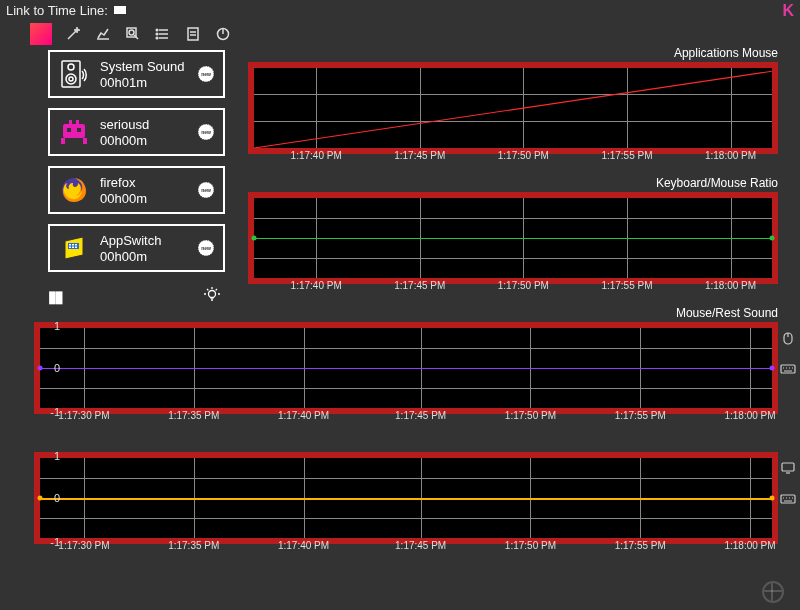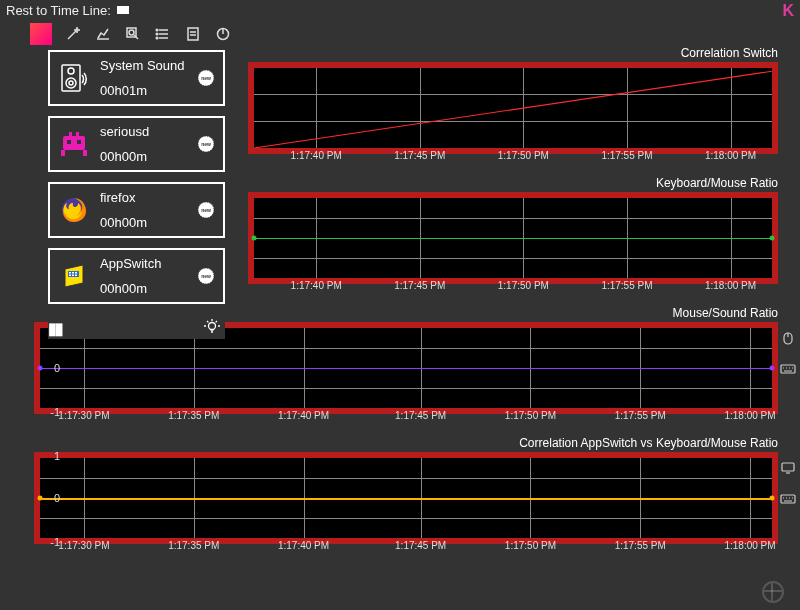--- a/index.html
+++ b/index.html
@@ -116,21 +116,21 @@
     align-items: center;
     gap: 10px;
     position: relative;
   }
   .app-icon {
     width: 32px; height: 32px;
     display: flex; align-items:center; justify-content:center;
     color:#fff;
   }
   .app-txt .name { font-size: 13px; color:#fff; }
-  .app-txt .time { font-size: 13px; color:#fff; margin-top:10px; }
+  .app-txt .time { font-size: 13px; color:#fff; margin-top:1px; }
   .new-badge {
     position: absolute;
     right: 8px; top: 50%;
     transform: translateY(-50%);
     width: 18px; height: 18px;
   }
   .panel-footer {
     display:flex;
     justify-content:space-between;
     align-items:center;
@@ -172,21 +172,21 @@
   }
   .watermark .globe::after {
     content:''; position:absolute; top:40%; left:0; right:0; height:2px;
     background:rgba(255,255,255,0.18); border-radius:2px;
   }
 </style>
 </head>
 <body>
 
 <div class="titlebar">
-  <span>Rest to Time Line:</span>
+  <span>Link to Time Line:</span>
   <span class="white-square"></span>
   <span class="close-btn">K</span>
 </div>
 
 <div class="toolbar">
   <div class="swatch"></div>
   <div class="tb-ico">
     <svg width="16" height="16" viewBox="0 0 16 16" fill="none" stroke="#ddd" stroke-width="1.5">
         <path d="M3 13 L11 5"></path>
         <circle cx="12" cy="4" r="1"></circle>
@@ -224,21 +224,21 @@
     <svg width="16" height="16" viewBox="0 0 16 16" fill="none" stroke="#ddd" stroke-width="1.5">
         <circle cx="8" cy="8" r="5.5"></circle>
         <path d="M8 3v5"></path>
       </svg>
   </div>
 </div>
 
 <div class="charts-col">
 
   <div class="chart-panel" style="top:0; height:126px;">
-    <div class="chart-title">Correlation Switch</div>
+    <div class="chart-title">Applications Mouse</div>
     <div class="plot-area" style="left:244px; right:18px; top:14px; height:92px;">
       <div class="hgrid" style="top:33%"></div>
         <div class="hgrid" style="top:66%"></div>
       <div class="vgrid" style="left:12%"></div>
         <div class="vgrid" style="left:32%"></div>
         <div class="vgrid" style="left:52%"></div>
         <div class="vgrid" style="left:72%"></div>
         <div class="vgrid" style="left:92%"></div>
       <svg style="position:absolute;inset:0;width:100%;height:100%;" preserveAspectRatio="none" viewBox="0 0 100 100">
         <line x1="0" y1="100" x2="100" y2="4" stroke="#ff2a2a" stroke-width="1"></line>
@@ -270,21 +270,21 @@
       <span class="x-tick" style="left:32%">1:17:45 PM</span>
       <span class="x-tick" style="left:52%">1:17:50 PM</span>
       <span class="x-tick" style="left:72%">1:17:55 PM</span>
       <span class="x-tick" style="left:92%">1:18:00 PM</span>
     </div>
     <span class="y-tick" style="left:30px; top:22px;">1</span>
     <span class="y-tick" style="left:30px; top:104px;">-1</span>
   </div>
 
   <div class="chart-panel" style="top:260px; height:126px;">
-    <div class="chart-title">Mouse/Sound Ratio</div>
+    <div class="chart-title">Mouse/Rest Sound</div>
     <div class="plot-area" style="left:30px; right:18px; top:14px; height:92px;">
       <div class="hgrid" style="top:25%"></div>
         <div class="hgrid" style="top:50%"></div>
         <div class="hgrid" style="top:75%"></div>
       <div class="vgrid" style="left:6%"></div>
         <div class="vgrid" style="left:21%"></div>
         <div class="vgrid" style="left:36%"></div>
         <div class="vgrid" style="left:52%"></div>
         <div class="vgrid" style="left:67%"></div>
         <div class="vgrid" style="left:82%"></div>
@@ -299,21 +299,20 @@
       <span class="x-tick" style="left:67%">1:17:50 PM</span>
       <span class="x-tick" style="left:82%">1:17:55 PM</span>
       <span class="x-tick" style="left:97%">1:18:00 PM</span>
     </div>
     <span class="y-tick" style="left:30px; top:18px;">1</span>
     <span class="y-tick" style="left:30px; top:60px;">0</span>
     <span class="y-tick" style="left:30px; top:104px;">-1</span>
   </div>
 
   <div class="chart-panel" style="top:390px; height:126px;">
-    <div class="chart-title">Correlation AppSwitch vs Keyboard/Mouse Ratio</div>
     <div class="plot-area" style="left:30px; right:18px; top:14px; height:92px;">
       <div class="hgrid" style="top:25%"></div>
         <div class="hgrid" style="top:50%"></div>
         <div class="hgrid" style="top:75%"></div>
       <div class="vgrid" style="left:6%"></div>
         <div class="vgrid" style="left:21%"></div>
         <div class="vgrid" style="left:36%"></div>
         <div class="vgrid" style="left:52%"></div>
         <div class="vgrid" style="left:67%"></div>
         <div class="vgrid" style="left:82%"></div>

